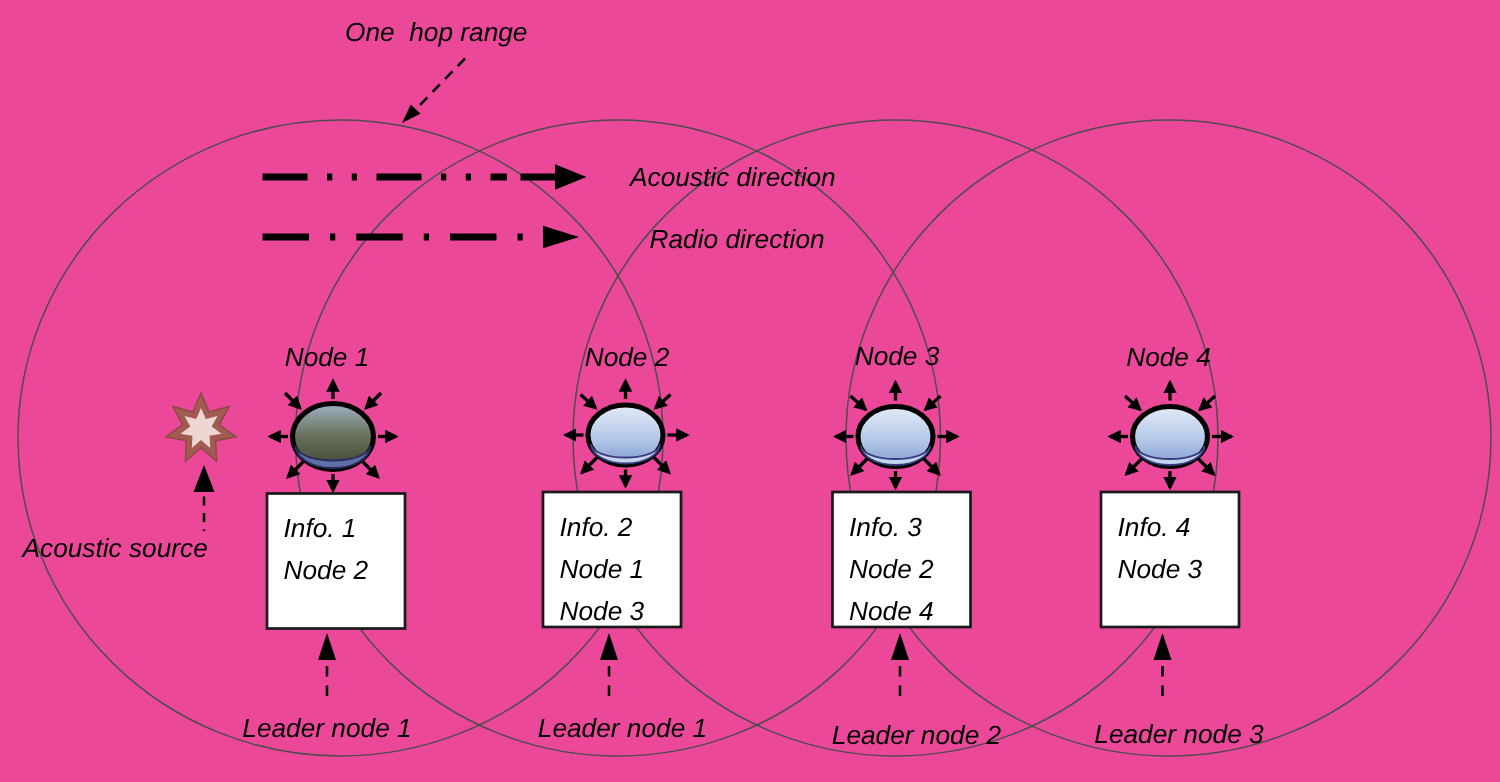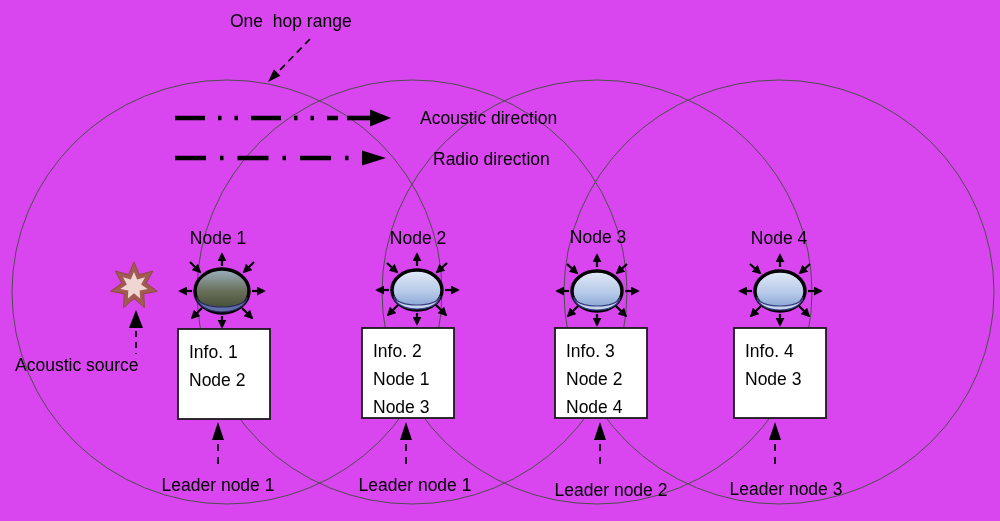--- a/index.html
+++ b/index.html
@@ -1,17 +1,17 @@
 <!DOCTYPE html>
 <html><head>
 <meta charset="utf-8">
 <style>
   html,body{margin:0;padding:0;background:#ffffff;}
-  .stage{position:relative;width:1000px;height:521px;background:#d946ef;overflow:hidden;
-         font-family:"Liberation Sans", sans-serif;}
+  .stage{position:relative;width:1000px;height:521px;background:#ec4899;overflow:hidden;
+         font-family:"Liberation Sans", sans-serif;font-style:italic;}
   svg{display:block;}
   text{font-family:"Liberation Sans", sans-serif;fill:#000;white-space:pre;}
   .lbl{font-size:17.5px;}
   .range{fill:none;stroke:#4d4d4d;stroke-width:1;}
   .box{fill:#ffffff;stroke:#1a1a1a;stroke-width:1.8;}
   .nodearrow{stroke:#000;stroke-width:2.2;}
   .dash-thin{stroke:#000;stroke-width:1.7;fill:none;}
   .head{fill:#000;stroke:none;}
 </style>
 </head>

